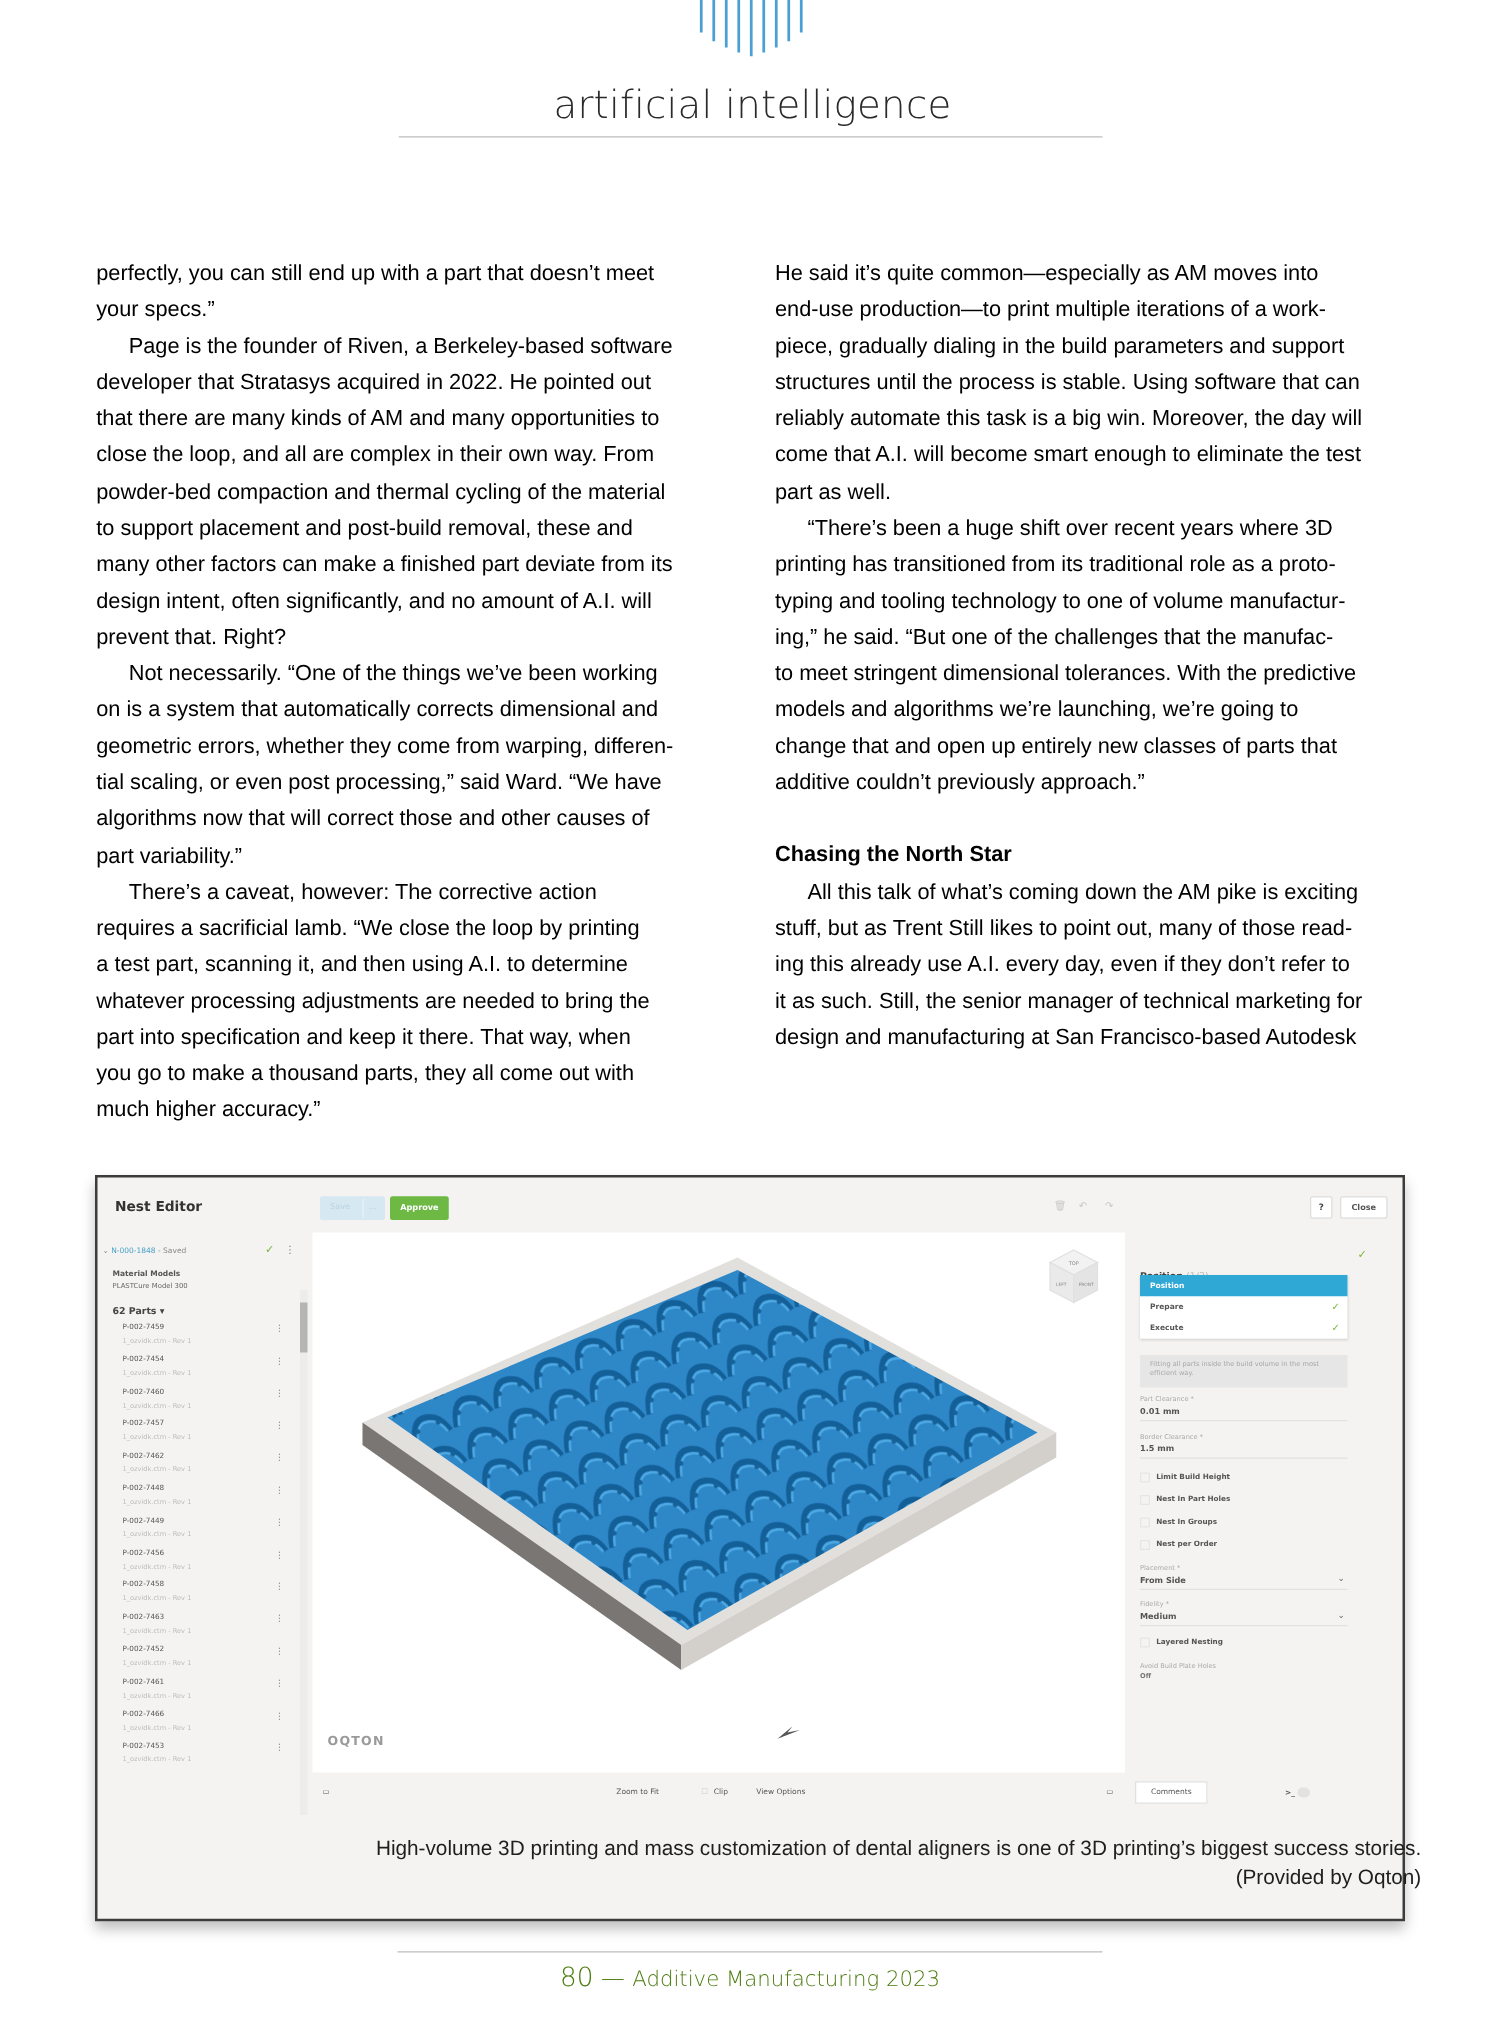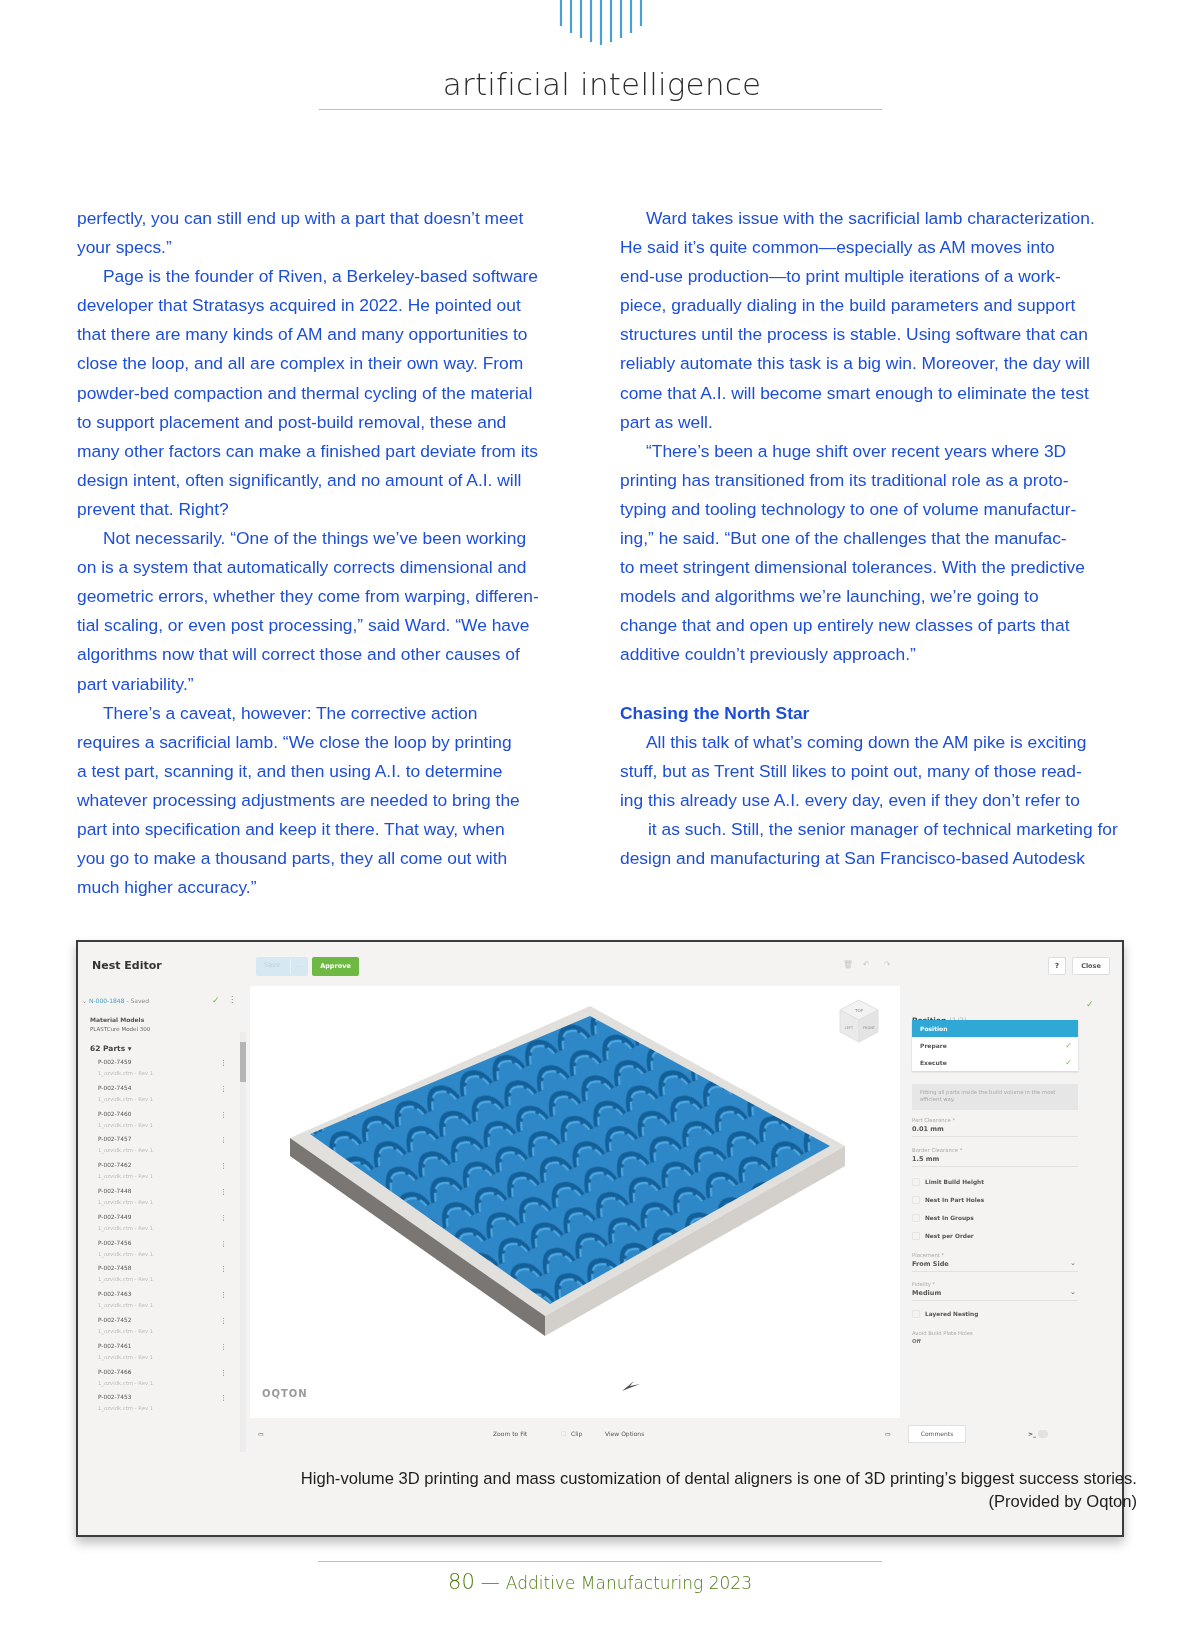--- a/index.html
+++ b/index.html
@@ -5,21 +5,21 @@
   * { box-sizing: border-box; margin: 0; padding: 0; }
   html, body { width: 1200px; height: 1626px; background: #ffffff; overflow: hidden; }
   body { position: relative; font-family: "Liberation Sans", sans-serif; color: #222; }
 
   .header-logo { position: absolute; left: 559px; top: 0; width: 86px; height: 46px; }
   .section-title { position: absolute; left: 0; width: 1200px; top: 66px; text-align: center;
     font-family: "DejaVu Sans", sans-serif; font-size: 31px; font-weight: 300; color: #2a2a2a; letter-spacing: 0.2px; padding-left: 0px; }
   .section-title span { position: relative; left: 2px; }
   .header-rule { position: absolute; left: 319px; width: 563px; top: 109px; height: 1px; background: #bdbdbd; }
 
-  .col { position: absolute; top: 204px; width: 500px; font-size: 17.4px; line-height: 29.1px; color: #1d4ed8; }
+  .col { position: absolute; top: 204px; width: 500px; font-size: 17.4px; line-height: 29.1px; color: #000000; }
   .col-left { left: 77px; }
   .col-right { left: 620px; width: 505px; }
   .col p { margin: 0; }
   .col p.indent { text-indent: 26px; }
   .col .line { display: block; white-space: nowrap; }
   .subhead { font-weight: bold; margin-top: 29px !important; }
 
   
   .figure { position: absolute; left: 76px; top: 940px; width: 1048px; height: 597px;
     border: 2px solid #3c3c3c; background: #f4f3f1; box-shadow: 0 6px 10px rgba(0,0,0,0.25); overflow: hidden;
@@ -135,21 +135,20 @@
       <span class="line" style="text-indent: 0px;">requires a sacrificial lamb. “We close the loop by printing</span>
       <span class="line" style="text-indent: 0px;">a test part, scanning it, and then using A.I. to determine</span>
       <span class="line" style="text-indent: 0px;">whatever processing adjustments are needed to bring the</span>
       <span class="line" style="text-indent: 0px;">part into specification and keep it there. That way, when</span>
       <span class="line" style="text-indent: 0px;">you go to make a thousand parts, they all come out with</span>
       <span class="line" style="text-indent: 0px;">much higher accuracy.”</span>
     </p>
   </div>
 <div class="col col-right" id="col-right">
     <p class="indent">
-      <span class="line">Ward takes issue with the sacrificial lamb characterization.</span>
       <span class="line" style="text-indent: 0px;">He said it’s quite common—especially as AM moves into</span>
       <span class="line" style="text-indent: 0px;">end-use production—to print multiple iterations of a work-</span>
       <span class="line" style="text-indent: 0px;">piece, gradually dialing in the build parameters and support</span>
       <span class="line" style="text-indent: 0px;">structures until the process is stable. Using software that can</span>
       <span class="line" style="text-indent: 0px;">reliably automate this task is a big win. Moreover, the day will</span>
       <span class="line" style="text-indent: 0px;">come that A.I. will become smart enough to eliminate the test</span>
       <span class="line" style="text-indent: 0px;">part as well.</span>
     </p>
     <p class="indent">
       <span class="line">“There’s been a huge shift over recent years where 3D</span>
@@ -159,21 +158,21 @@
       <span class="line" style="text-indent: 0px;">to meet stringent dimensional tolerances. With the predictive</span>
       <span class="line" style="text-indent: 0px;">models and algorithms we’re launching, we’re going to</span>
       <span class="line" style="text-indent: 0px;">change that and open up entirely new classes of parts that</span>
       <span class="line" style="text-indent: 0px;">additive couldn’t previously approach.”</span>
     </p>
     <p class="subhead">Chasing the North Star</p>
     <p class="indent">
       <span class="line">All this talk of what’s coming down the AM pike is exciting</span>
       <span class="line" style="text-indent: 0px;">stuff, but as Trent Still likes to point out, many of those read-</span>
       <span class="line" style="text-indent: 0px;">ing this already use A.I. every day, even if they don’t refer to</span>
-      <span class="line" style="text-indent: 0px; margin-left: 28px;">it as such. Still, the senior manager of technical marketing for</span>
+      <span class="line" style="text-indent: 0px;">it as such. Still, the senior manager of technical marketing for</span>
       <span class="line" style="text-indent: 0px;">design and manufacturing at San Francisco-based Autodesk</span>
     </p>
   </div>
 
 <div class="figure">
   <div class="app-title">Nest Editor</div>
   <div class="btn-save">
     <span class="lbl">Save</span>
     <span class="sep"></span>
     <span class="more">...</span>

